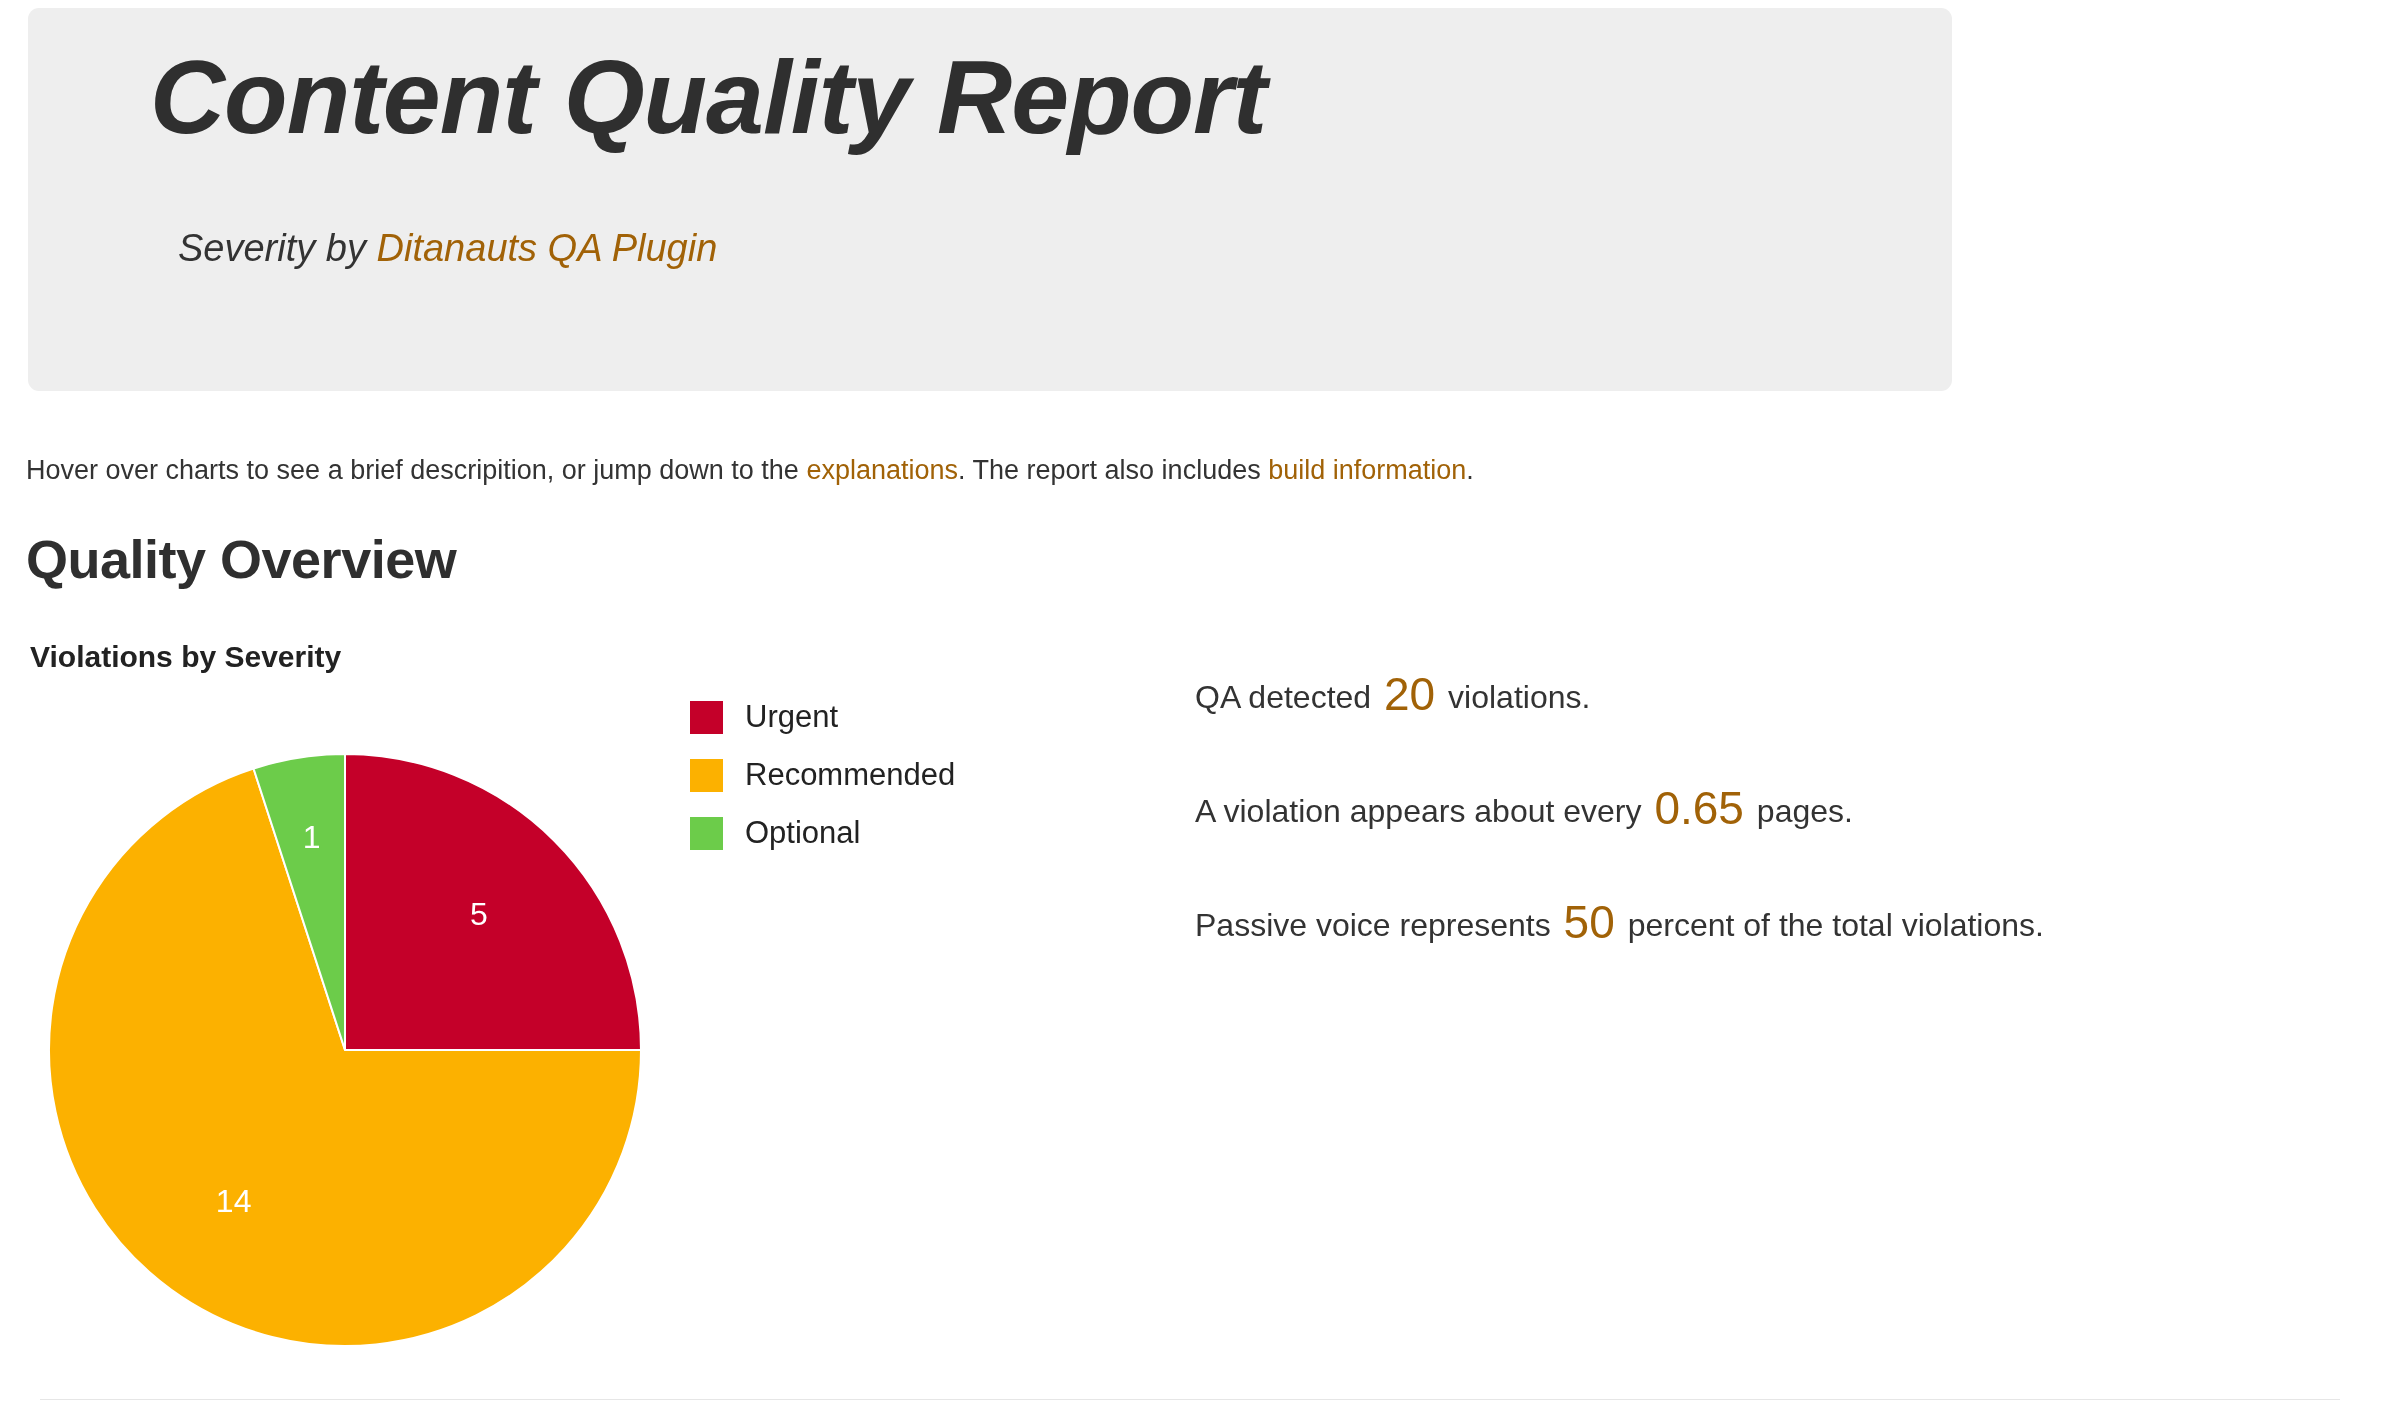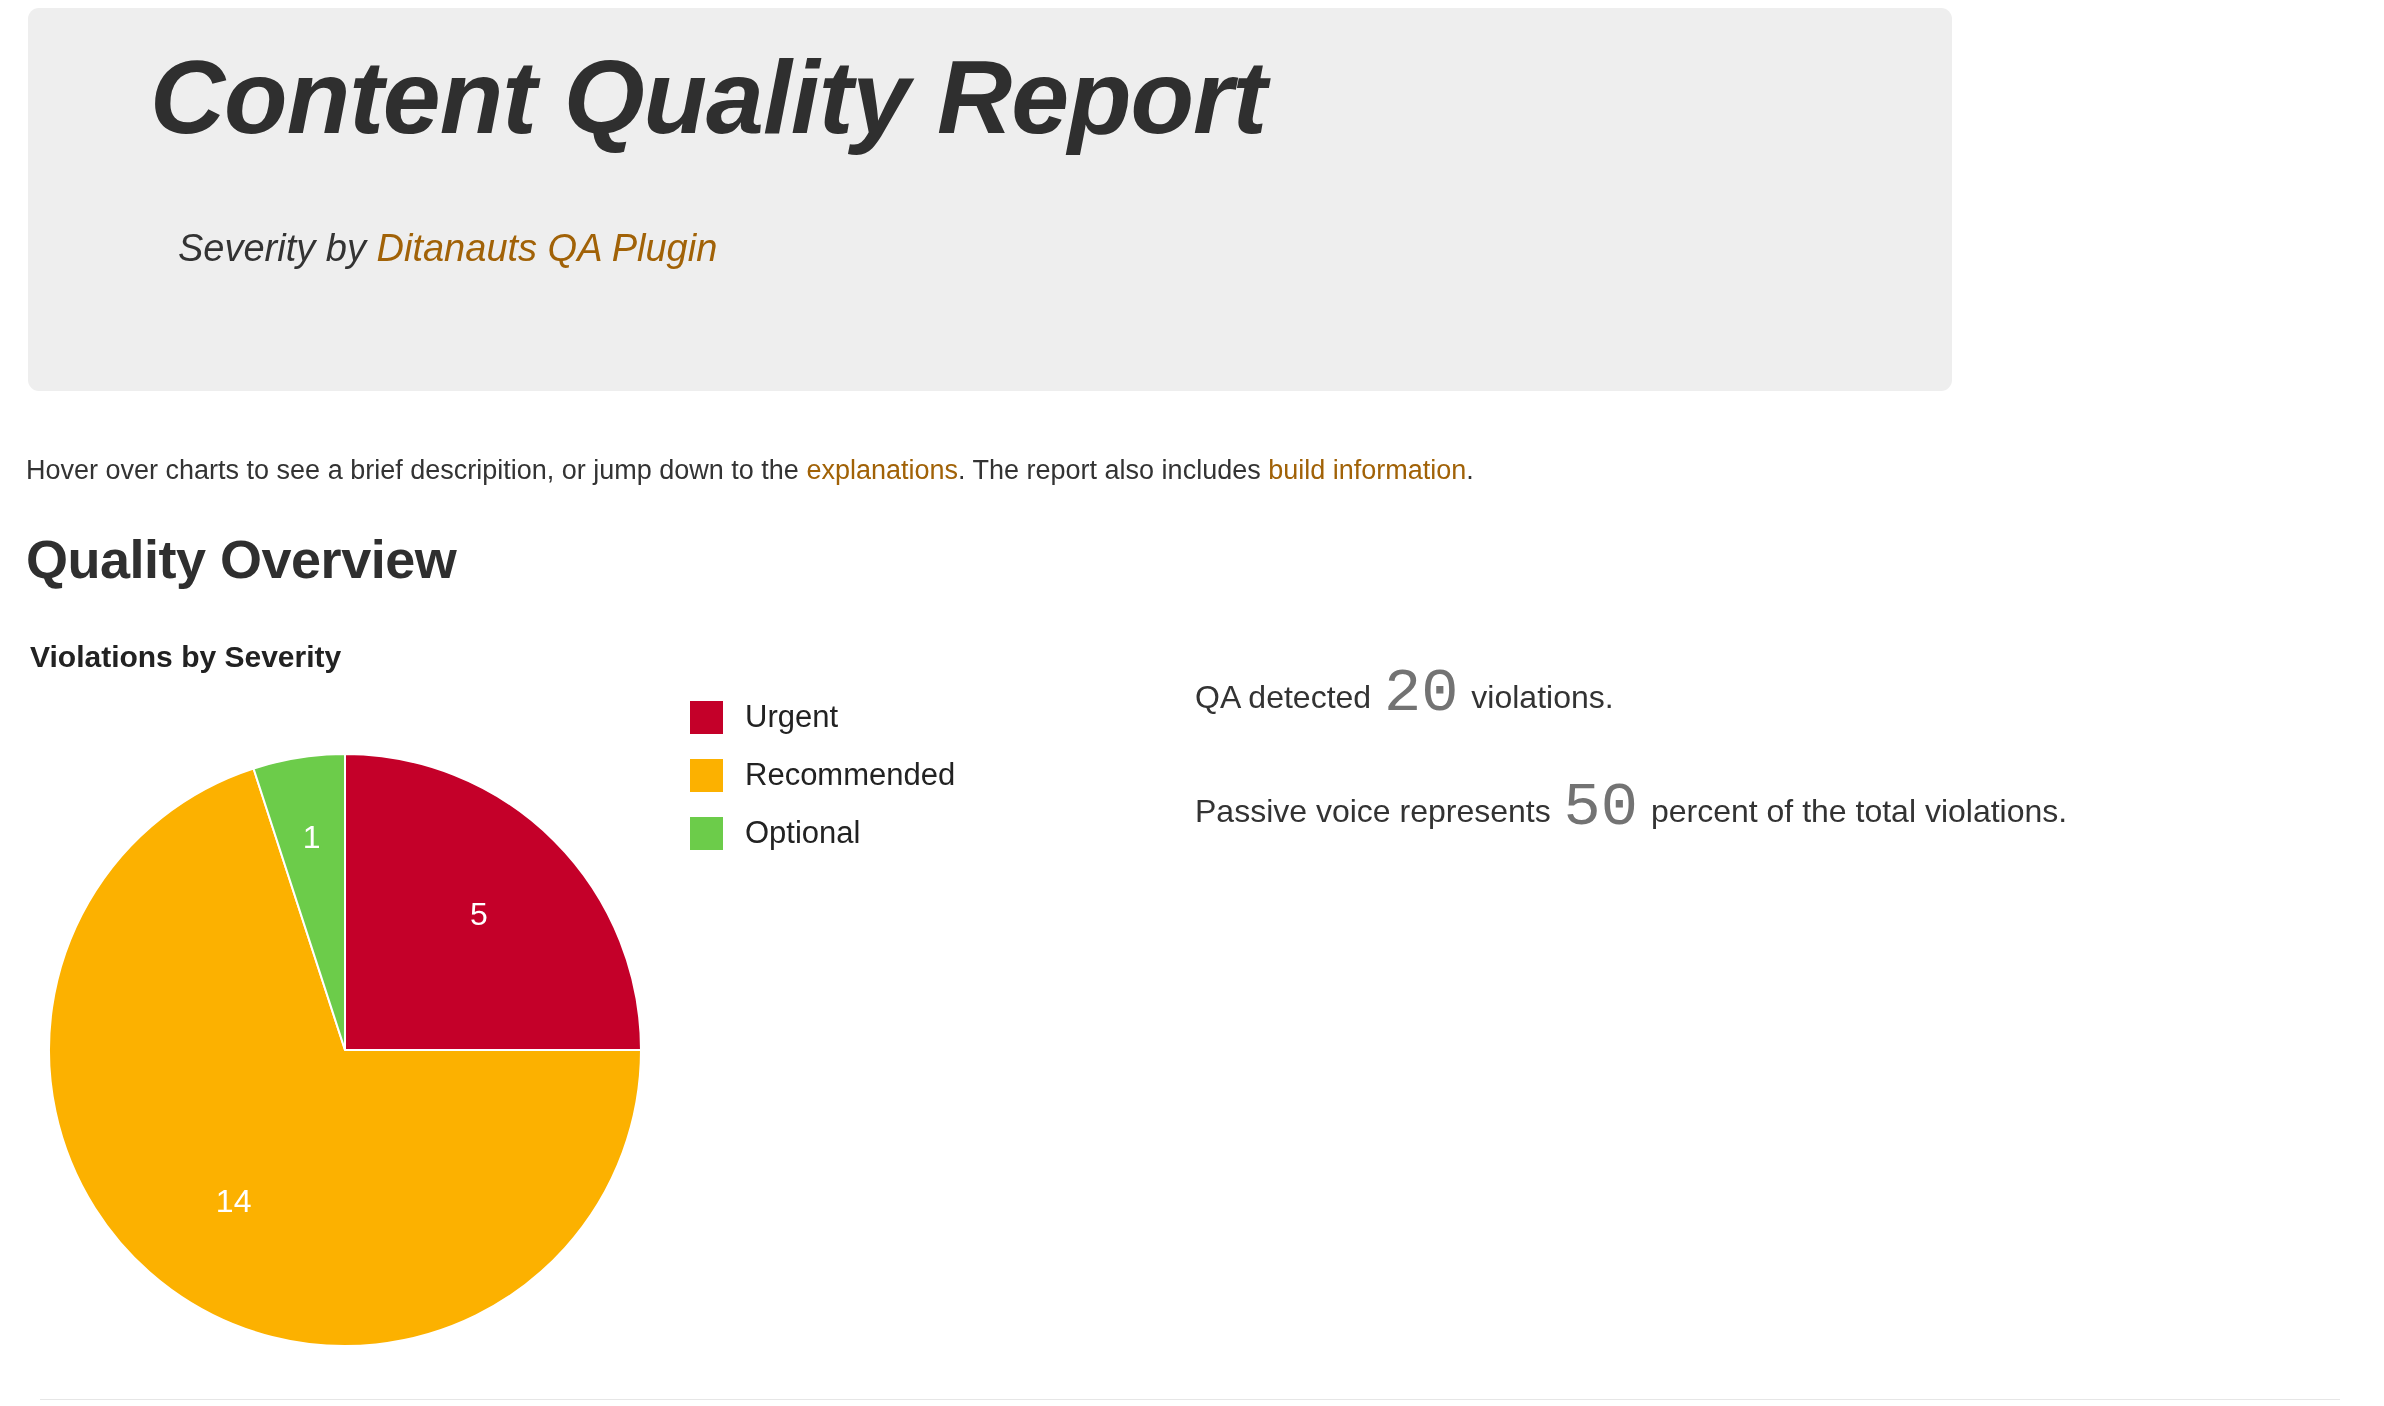--- a/index.html
+++ b/index.html
@@ -150,26 +150,25 @@
     width: 1160px;
   }
   .stat-line {
     height: 114px;
     font-size: 32px;
     color: #333333;
     white-space: nowrap;
     line-height: 114px;
   }
   .stat-number {
-    color: #737373;
-    font-size: 62px;
+    color: #a16207;
+    font-size: 46px;
     line-height: 1;
     vertical-align: -2px;
     padding: 0 4px;
-    font-family: Liberation Mono, monospace;
   }
 
   
   .bottom-rule {
     position: absolute;
     left: 40px;
     top: 1399px;
     width: 2300px;
     height: 1px;
     background: #e6e6e6;
@@ -223,17 +222,20 @@
       <span class="legend-label">Optional</span>
     </div>
   </div>
 </div>
 
 <div class="stats-block">
   <div class="stat-line">
     <span>QA detected </span><span class="stat-number">20</span><span> violations.</span>
   </div>
   <div class="stat-line">
+    <span>A violation appears about every </span><span class="stat-number">0.65</span><span> pages.</span>
+  </div>
+  <div class="stat-line">
     <span>Passive voice represents </span><span class="stat-number">50</span><span> percent of the total violations.</span>
   </div>
 </div>
 
 <div class="bottom-rule"></div>
 
 </body></html>

